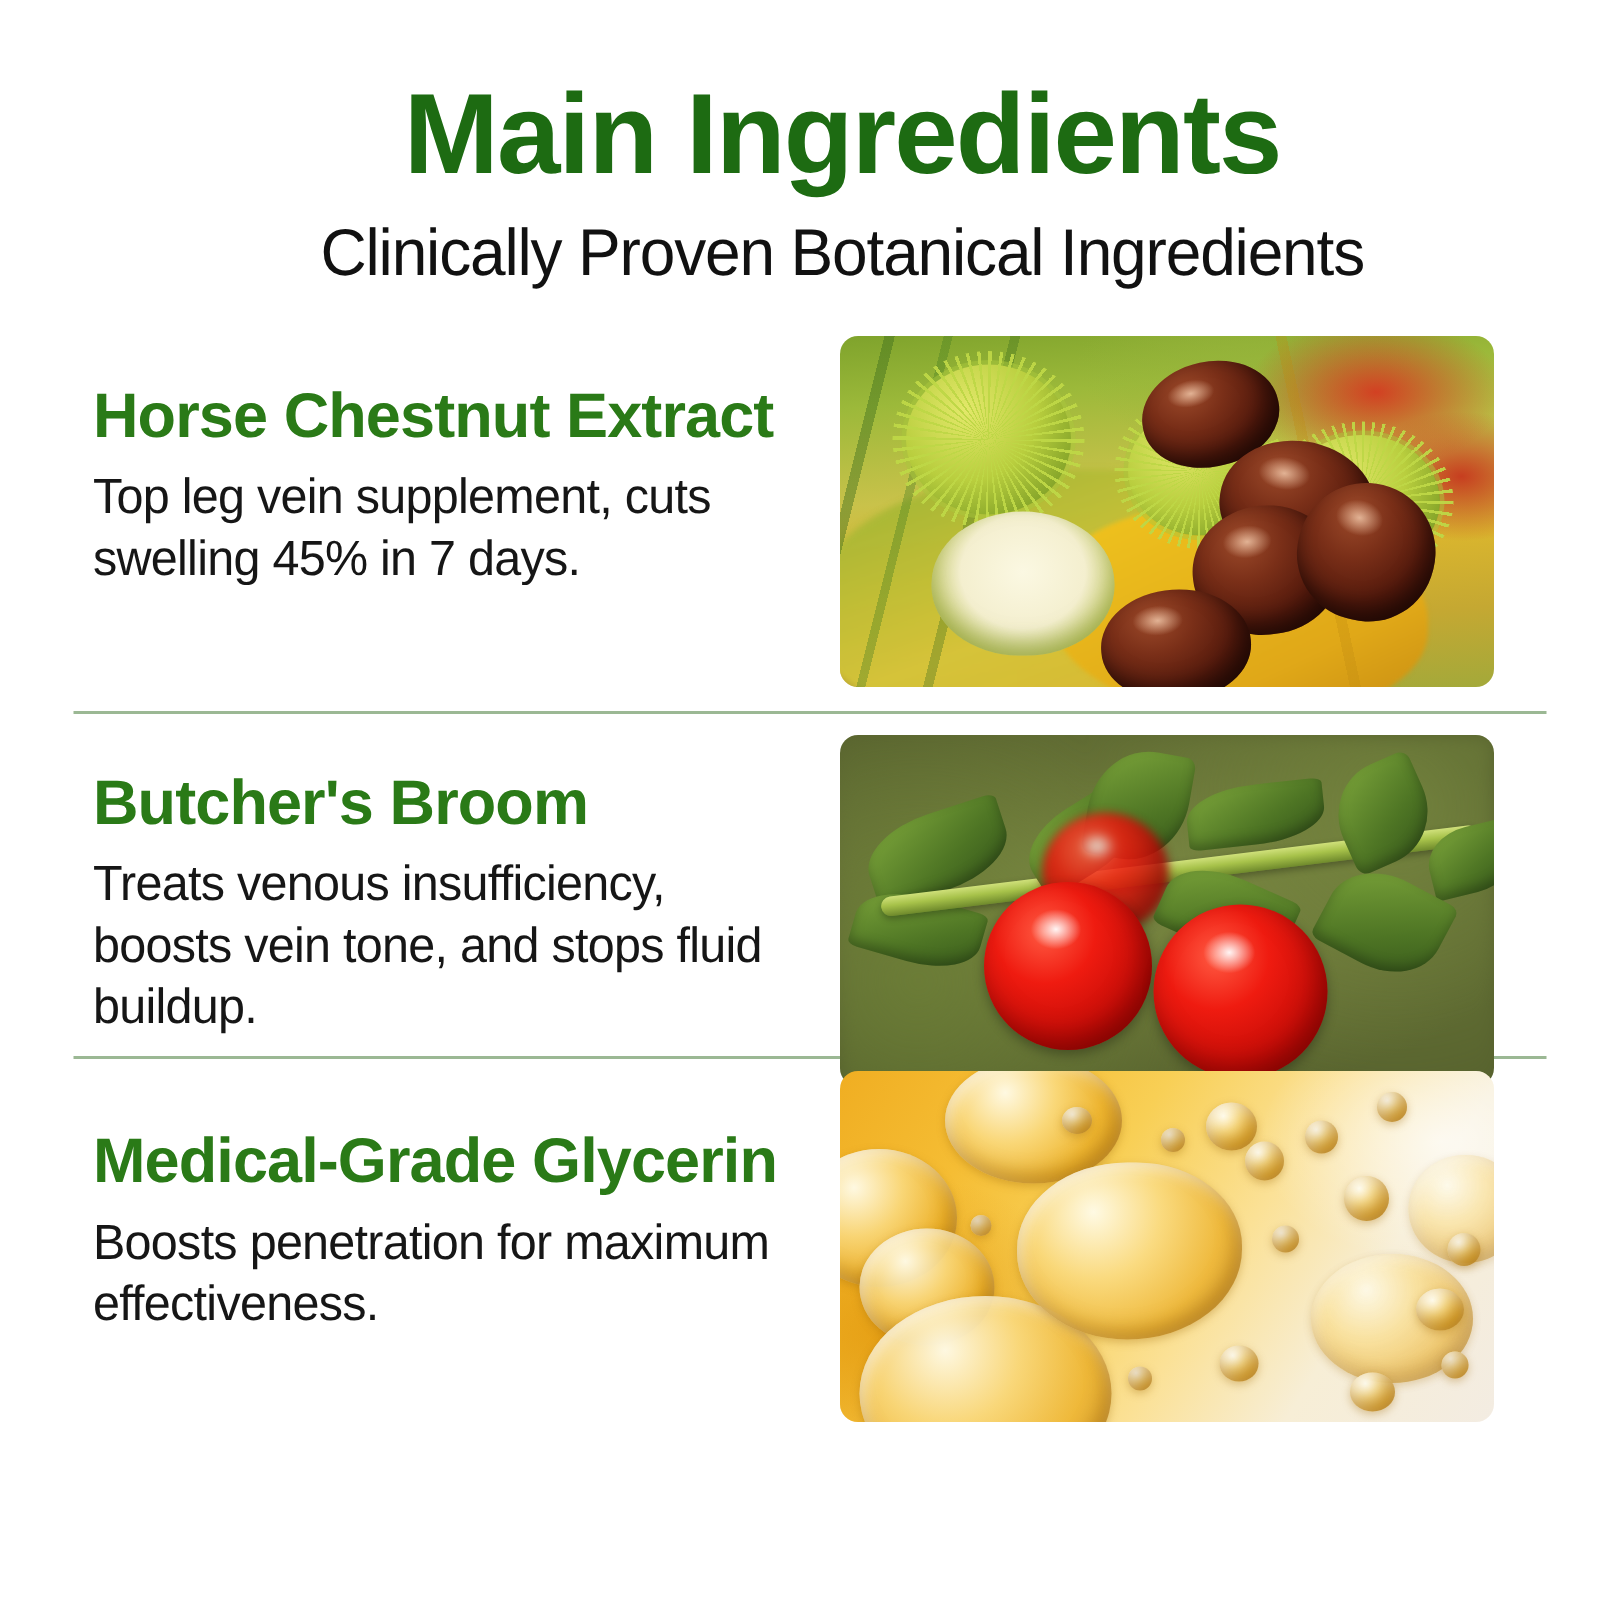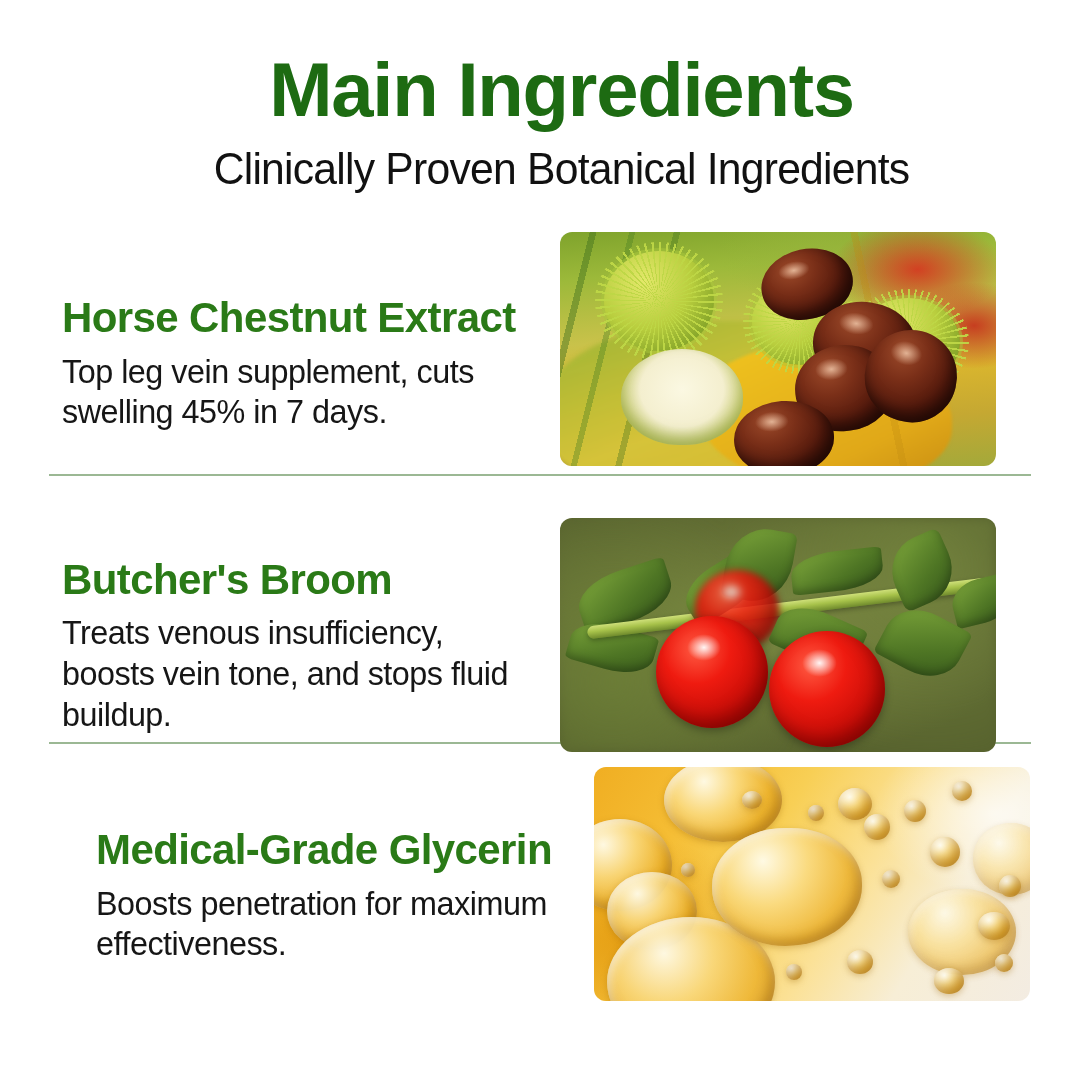--- a/index.html
+++ b/index.html
@@ -48,38 +48,38 @@
   }
 
   
   .sections {
     margin-top: 22px;
   }
 
   .ing-row {
     position: relative;
     display: flex;
-    align-items: center;
+    align-items: flex-start;
     width: 1080px;
   }
 
   .ing-row.r1 { height: 260px; }
-  .ing-row.r2 { height: 228px; margin-top: 38px; }
+  .ing-row.r2 { height: 228px; }
   .ing-row.r3 { height: 272px; }
 
   .ing-text {
     width: 560px;
     padding-left: 62px;
     padding-right: 20px;
     flex: 0 0 560px;
   }
 
   .r1 .ing-text { padding-top: 38px; }
   .r2 .ing-text { padding-top: 34px; }
-  .r3 .ing-text { padding-top: 30px; margin-left: 34px; }
+  .r3 .ing-text { padding-top: 43px; }
 
   .ing-name {
     font-size: 42px;
     font-weight: 700;
     color: #2a7a17;
     line-height: 1.18;
     letter-spacing: -0.6px;
     font-family: "Liberation Sans", sans-serif;
   }
 

